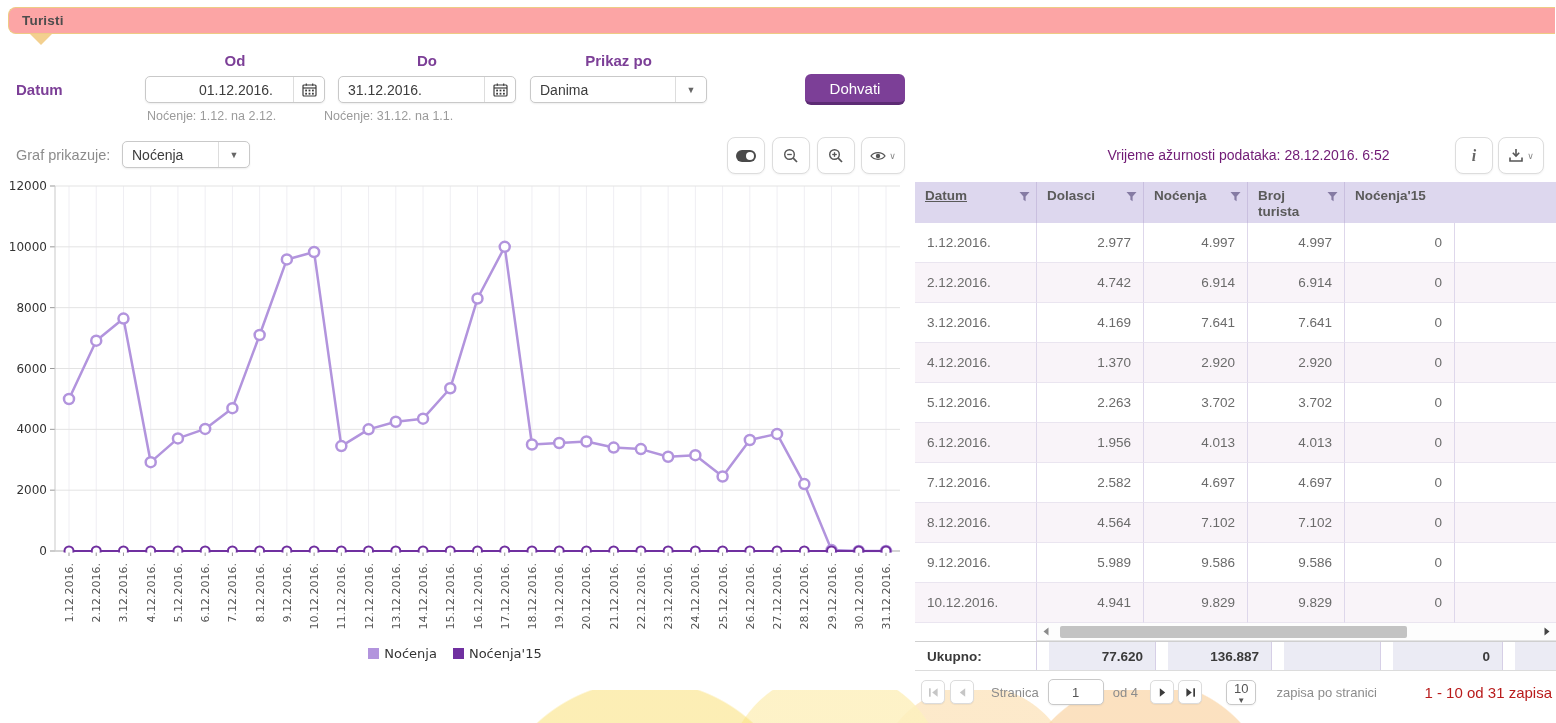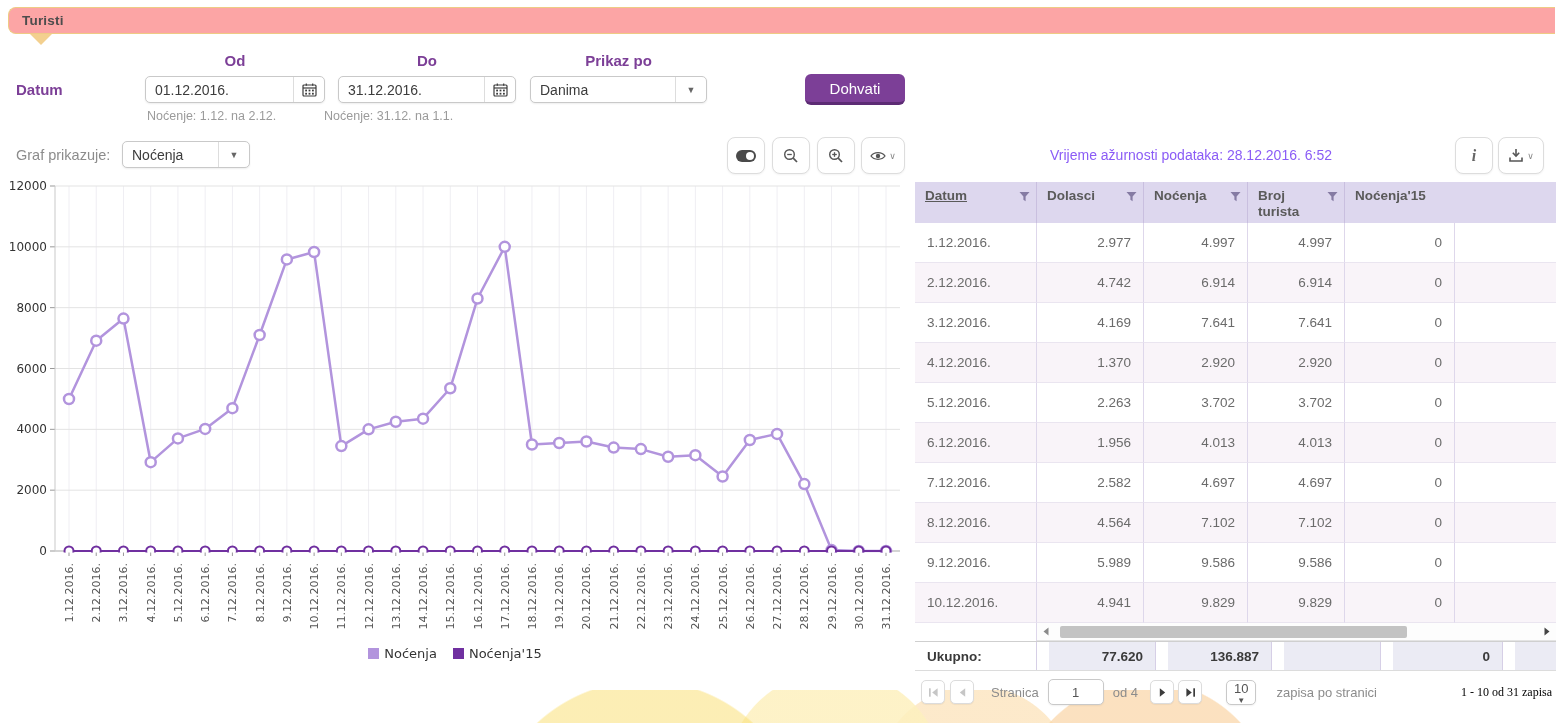--- a/index.html
+++ b/index.html
@@ -24,42 +24,42 @@
   
   .flabel{position:absolute;top:52px;font-weight:bold;color:#7c3f97;font-size:15px;text-align:center;}
   #od-label{left:145px;width:180px;}
   #do-label{left:338px;width:178px;}
   #prikaz-label{left:530px;width:177px;}
   .datum-label{position:absolute;left:16px;top:81px;font-weight:bold;color:#7c3f97;font-size:15px;}
   .input-box{position:absolute;top:76px;height:27px;background:#fff;border:1px solid #c9c9c9;border-radius:5px;
     box-shadow:0 1px 2px rgba(0,0,0,.07);display:flex;align-items:center;box-sizing:border-box;}
   .input-box .val{flex:1;padding-left:9px;font-size:14px;color:#3c3c3c;white-space:nowrap;overflow:hidden;}
   .seg{width:30px;height:100%;border-left:1px solid #ddd;display:flex;align-items:center;justify-content:center;cursor:pointer;}
-  #od-input{left:145px;width:180px;}
+  #od-input{left:145px;width:180px;padding-left:44px;}
   #do-input{left:338px;width:178px;}
   #prikaz-select{left:530px;top:76px;width:177px;}
   .hint{position:absolute;top:109px;color:#9b9b9b;font-size:12.5px;}
   #od-hint{left:147px;} #do-hint{left:324px;}
   .sel-arrow{font-size:9px;color:#666;}
   .dohvati{position:absolute;left:805px;top:74px;width:100px;height:31px;background:#7c3f97;border:none;
     border-bottom:3px solid #5c2b74;border-radius:6px;color:#fff;font-size:15px;cursor:pointer;font-family:inherit;}
 
   
   .graf-label{position:absolute;left:16px;top:147px;color:#8c8c8c;font-size:14.5px;}
   #graf-select{left:122px;top:141px;width:128px;height:27px;top:141px;}
   .tool-btn{position:absolute;top:137px;height:35px;background:#fff;border:1px solid #ddd;border-radius:8px;
     box-shadow:0 1px 2px rgba(0,0,0,.05);display:flex;align-items:center;justify-content:center;cursor:pointer;gap:3px;}
   #btn-toggle{left:727px;width:36px;} #btn-zoomout{left:772px;width:36px;}
   #btn-zoomin{left:817px;width:36px;} #btn-eye{left:861px;width:42px;}
   .toggle-pill{width:20px;height:12px;background:#4a4a4a;border-radius:6px;position:relative;}
   .toggle-pill::after{content:"";position:absolute;right:2px;top:2px;width:8px;height:8px;background:#fff;border-radius:50%;}
   .chev{font-size:9px;color:#888;}
 
   
-  .updated{position:absolute;left:1050px;top:147px;width:397px;text-align:left;color:#8b5cf6;font-size:14px;}
+  .updated{position:absolute;left:1050px;top:147px;width:397px;text-align:center;color:#701a75;font-size:14px;}
   #btn-info{left:1455px;width:36px;}
   #btn-info .i-glyph{font-family:"Liberation Serif",serif;font-style:italic;font-weight:bold;font-size:16px;color:#666;}
   #btn-download{left:1498px;width:44px;}
 
   
   #chart-svg{position:absolute;left:0;top:178px;}
   .legend{position:absolute;left:0;top:646px;width:910px;display:flex;justify-content:center;gap:16px;align-items:center;}
   .legend-item{display:flex;align-items:center;gap:5px;cursor:pointer;}
   .legend-swatch{width:11px;height:11px;display:inline-block;}
   .legend-label{font-size:13px;color:#333;font-family:"DejaVu Sans",sans-serif;}
@@ -96,21 +96,21 @@
   .pg-btn{width:24px;height:24px;border:1px solid #dcdcdc;border-radius:5px;background:#fff;
     box-shadow:0 1px 1px rgba(0,0,0,.05);display:flex;align-items:center;justify-content:center;padding:0;cursor:pointer;}
   .pg-btn.dis{cursor:default;}
   .pg-text{color:#8c8c8c;font-size:13px;}
   .pg-input{width:50px;height:22px;border:1px solid #c9c9c9;border-radius:5px;text-align:center;font-size:13px;
     color:#555;font-family:inherit;box-shadow:0 1px 2px rgba(0,0,0,.06);}
   .size-box{height:23px;border:1px solid #c9c9c9;border-radius:5px;display:flex;align-items:center;
     box-shadow:0 1px 2px rgba(0,0,0,.06);cursor:pointer;background:#fff;flex-direction:column;}
   .size-box .sv{padding:0 7px;font-size:13px;color:#555;}
   .size-box .sa{width:17px;display:flex;align-items:center;justify-content:center;font-size:8px;color:#555;}
-  .range{margin-left:auto;color:#000000;font-size:12px;font-family:Liberation Serif, serif;}
+  .range{margin-left:auto;color:#b91c1c;font-size:15px;}
 </style>
 </head>
 <body>
 
 <div class="screen">
 
   <div class="deco"></div>
 
   <div class="tab-bar">
     <span class="tab-label">Turisti</span>

